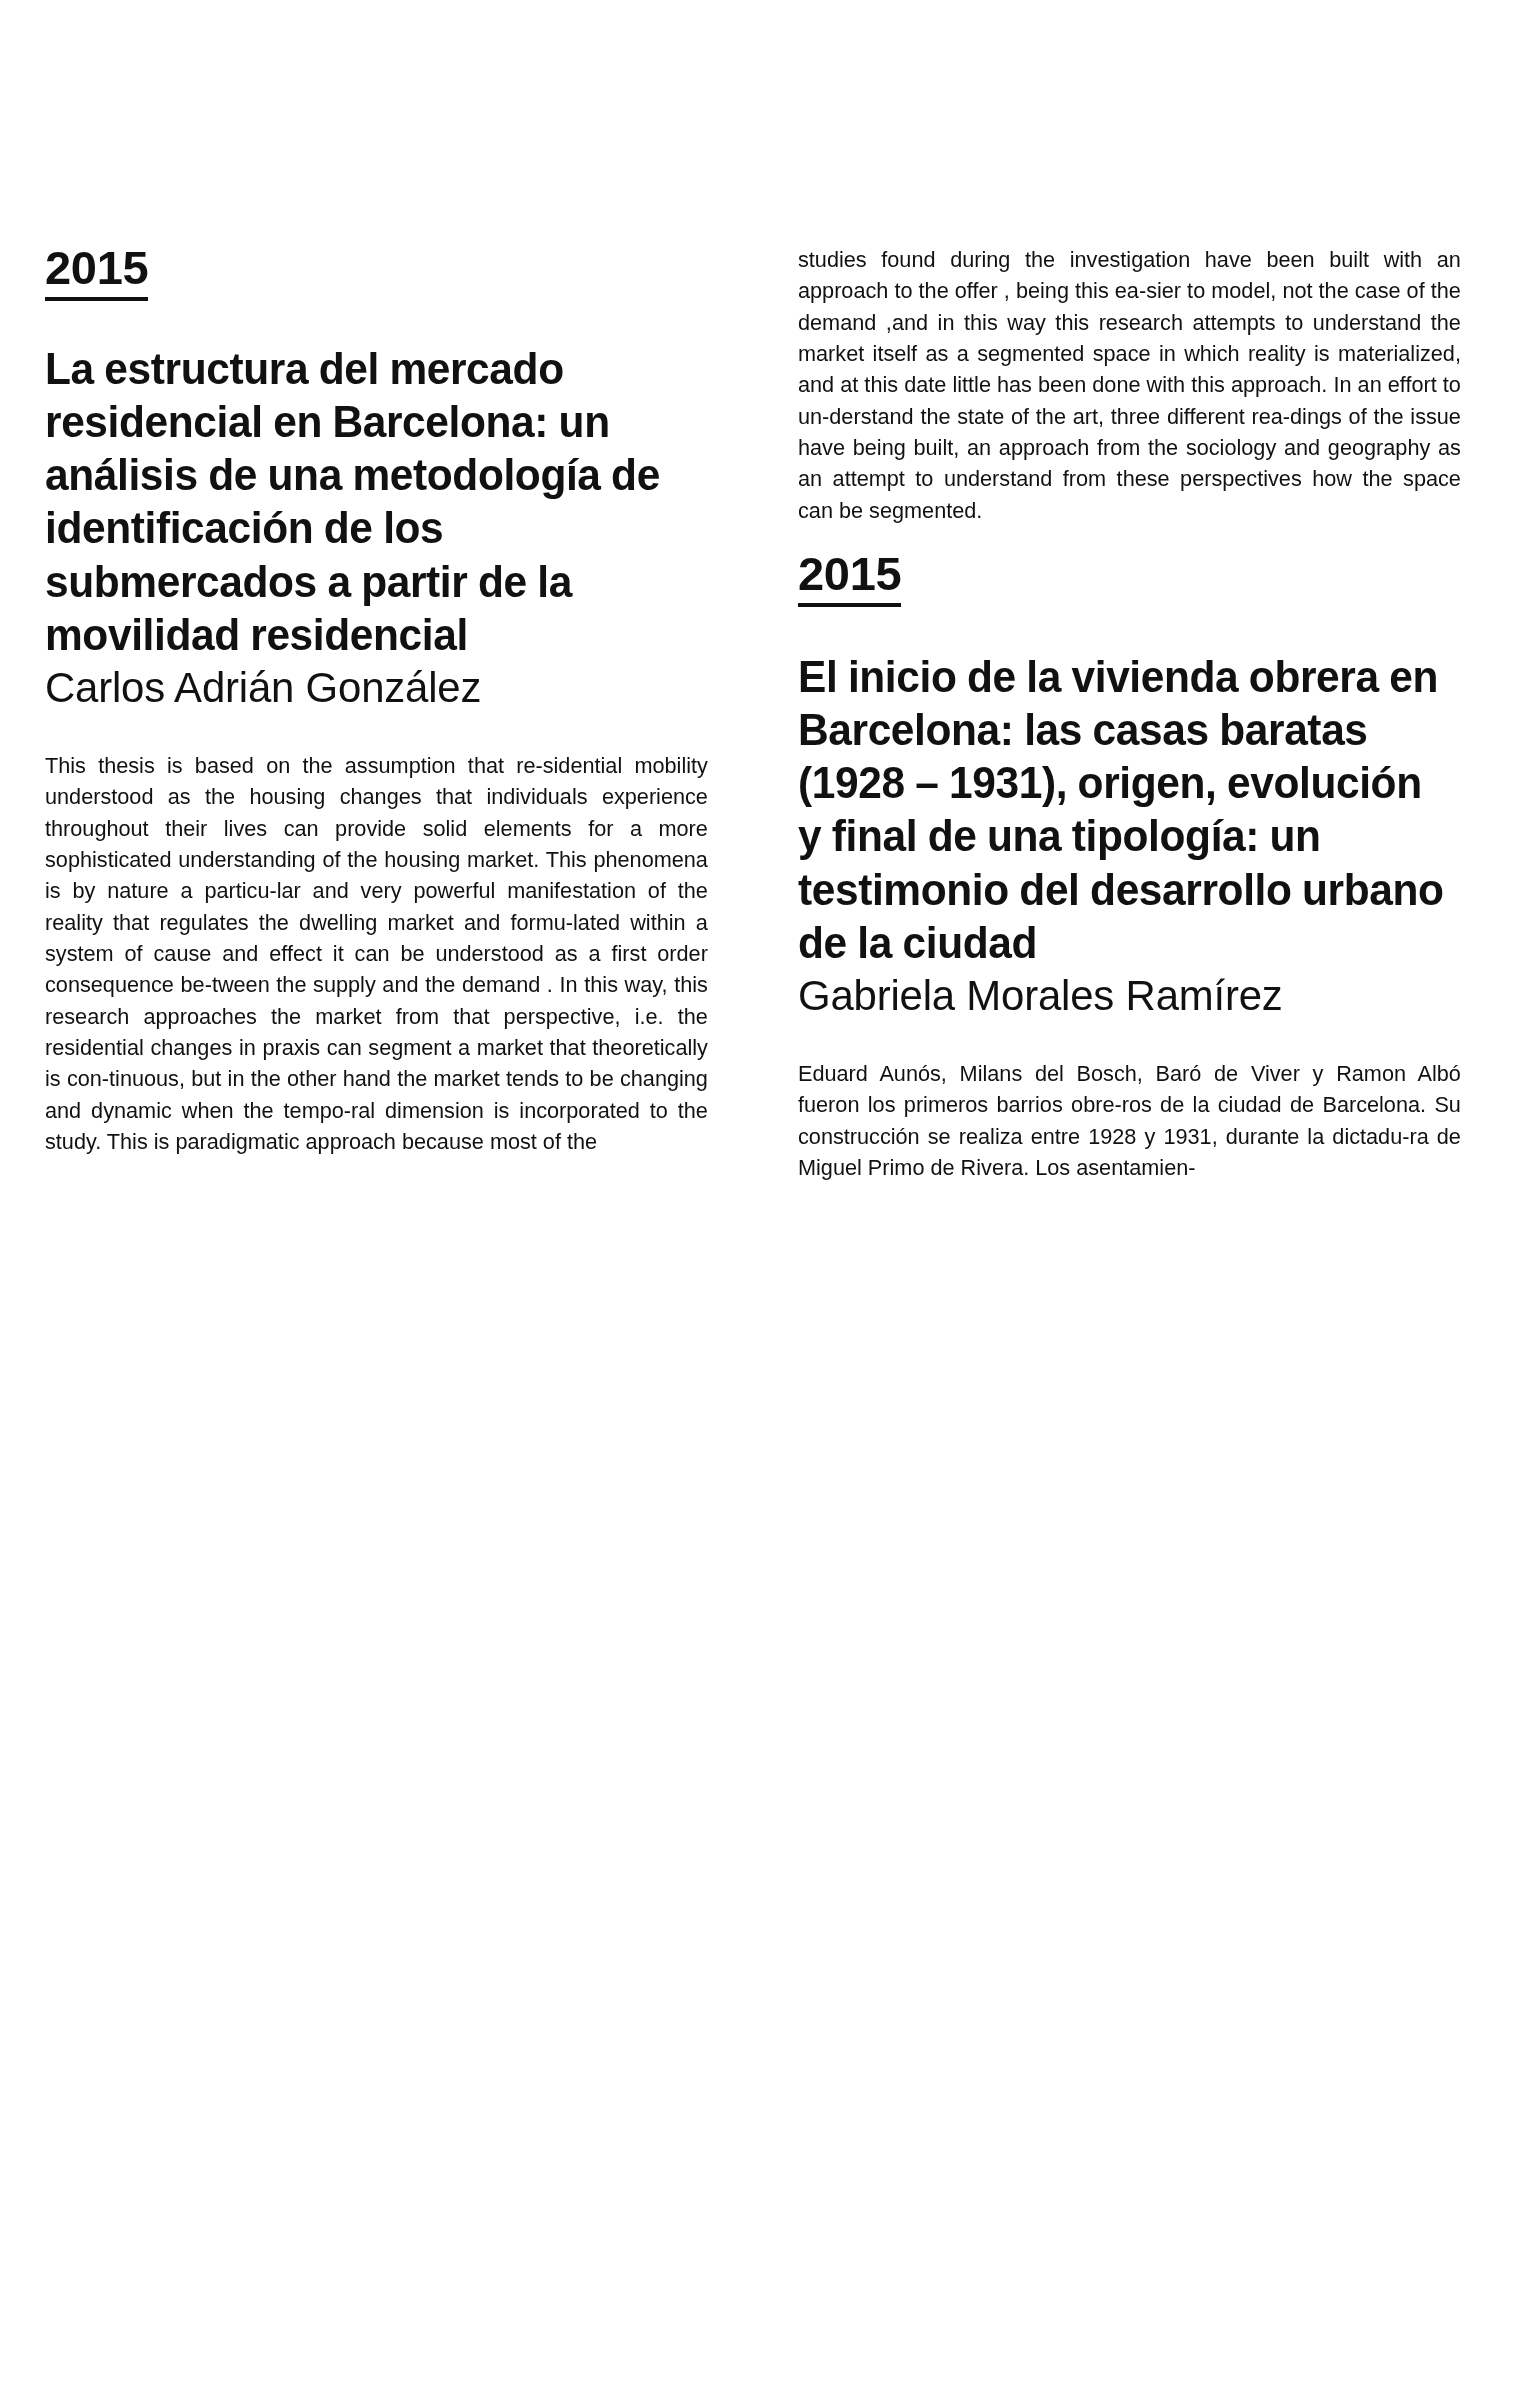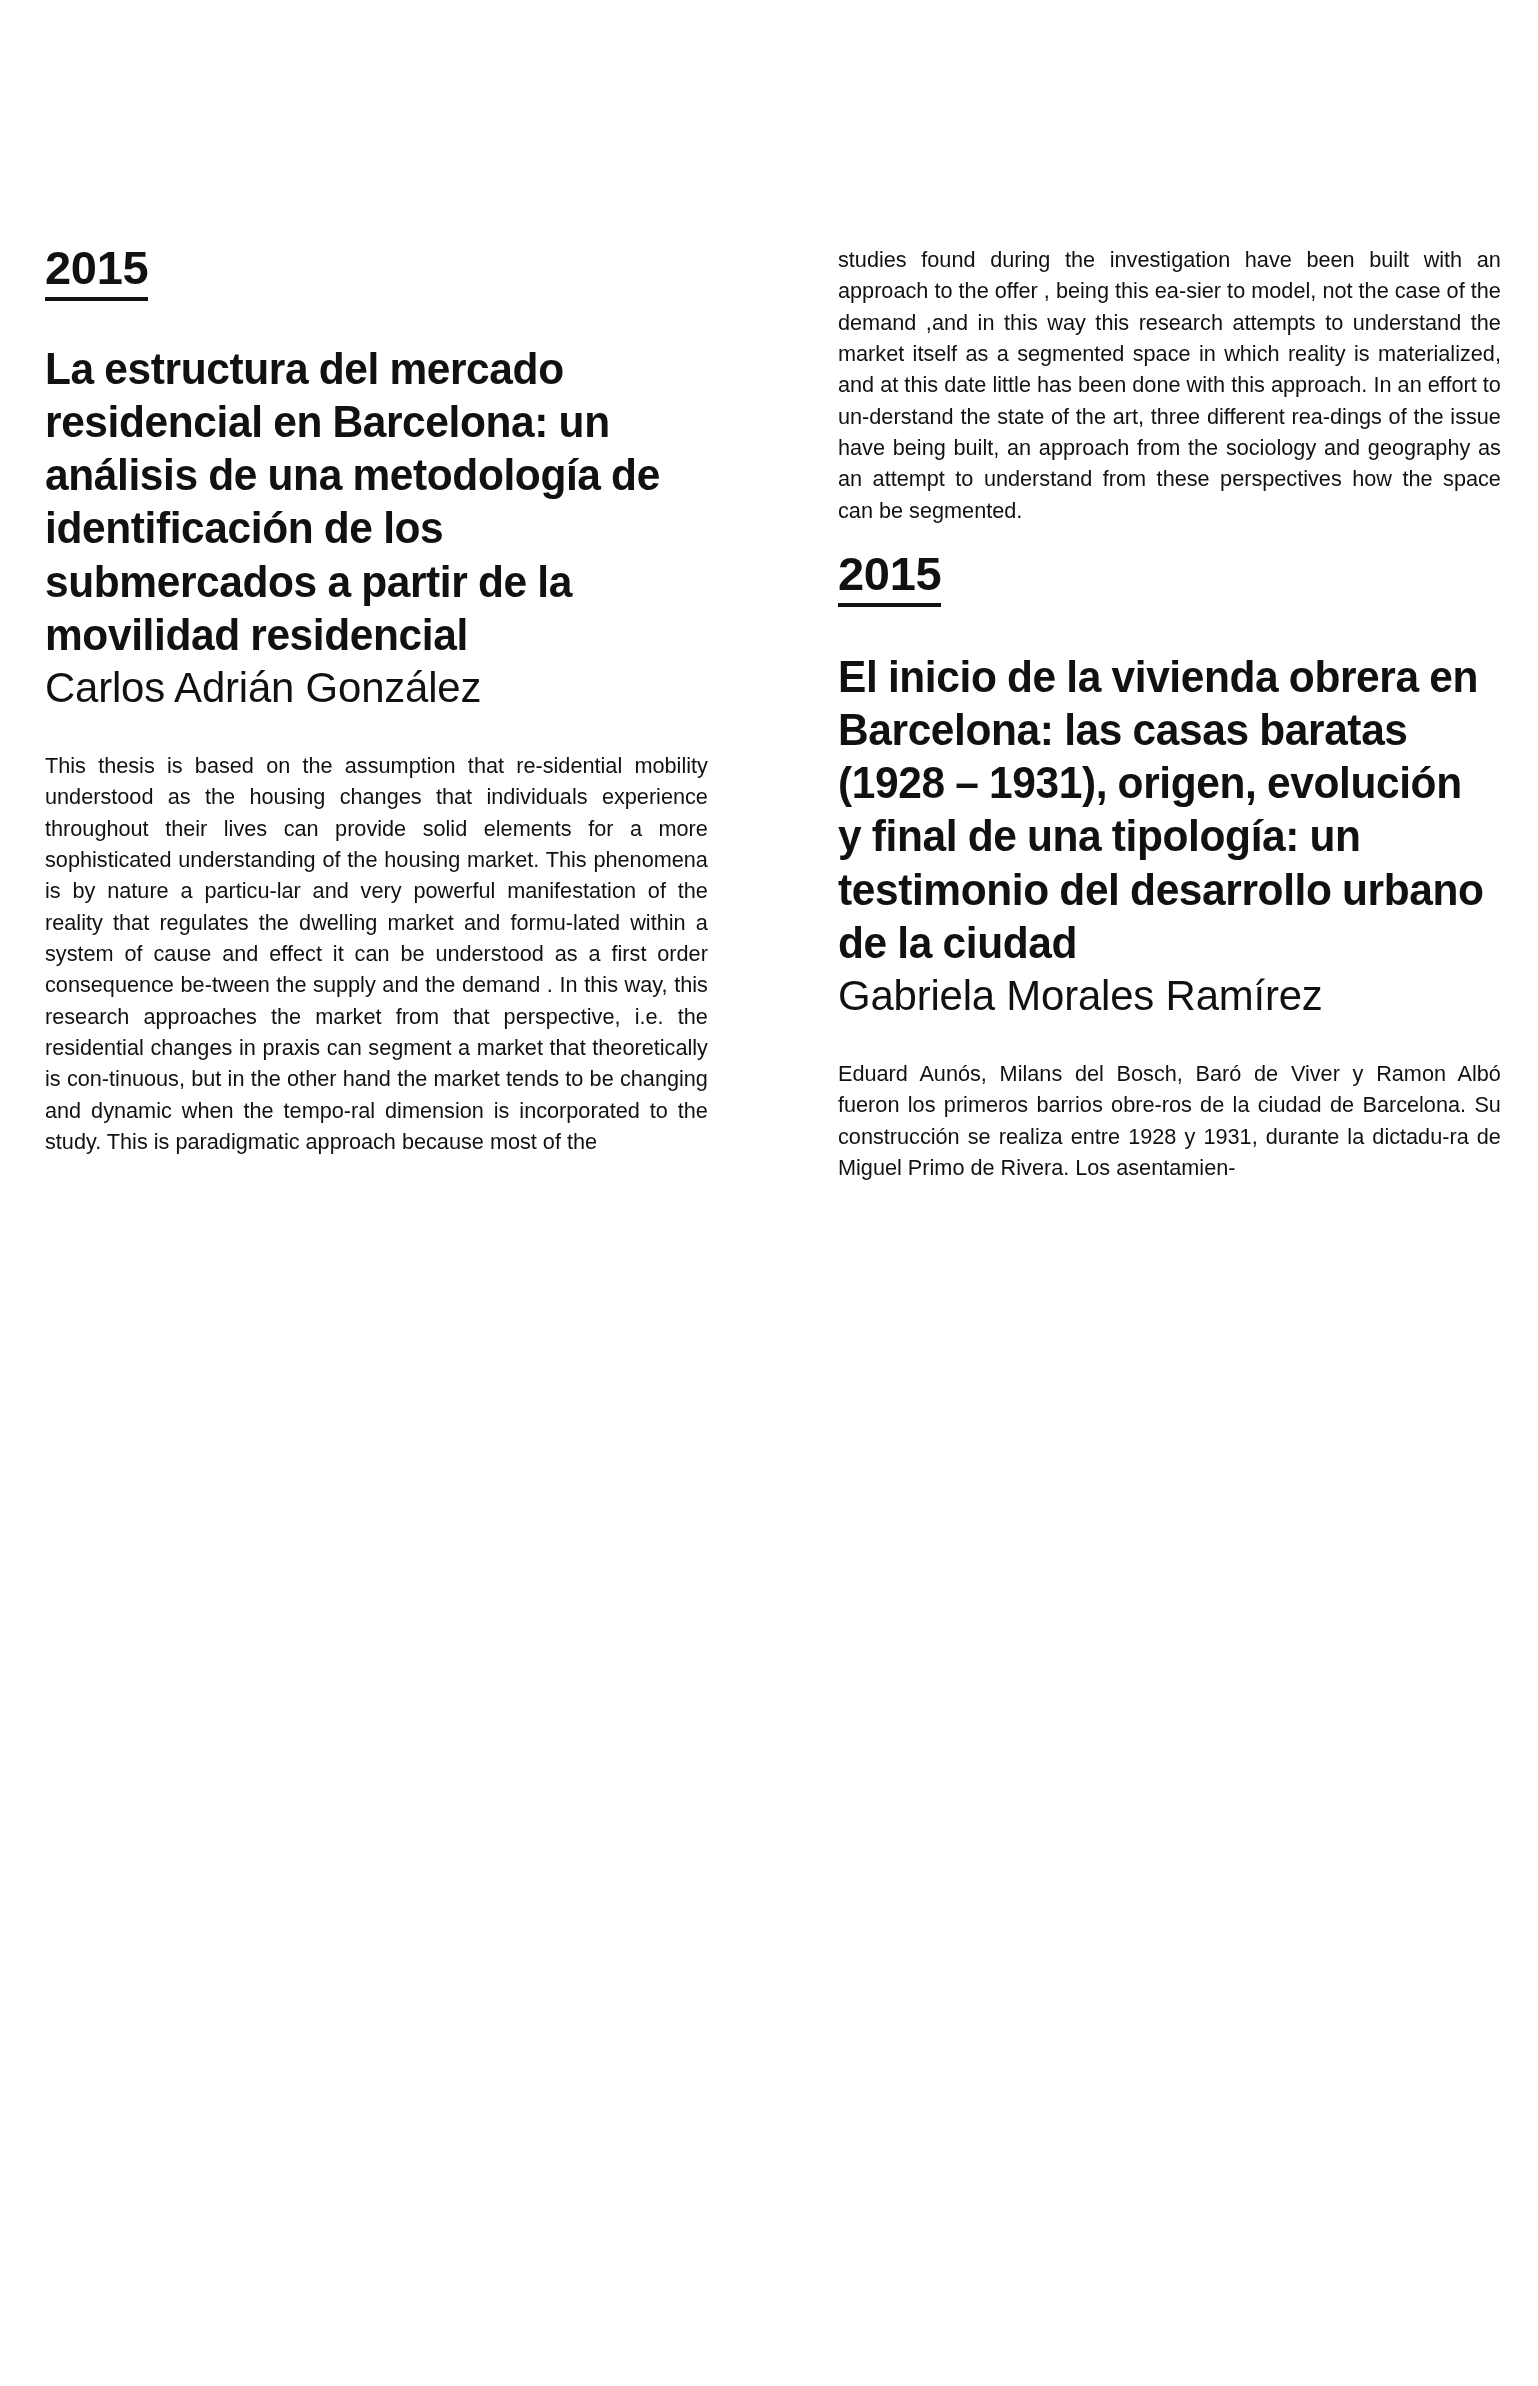--- a/index.html
+++ b/index.html
@@ -19,21 +19,21 @@
   }
 
   .page {
     position: relative;
     width: 1538px;
     height: 2387px;
     background: #ffffff;
     box-sizing: border-box;
     padding: 244px 67px 0 45px;
     display: flex;
-    gap: 120px;
+    gap: 80px;
     align-items: flex-start;
   }
 
   .column {
     width: 673px;
     flex: 0 0 673px;
     display: block;
   }
 
   

